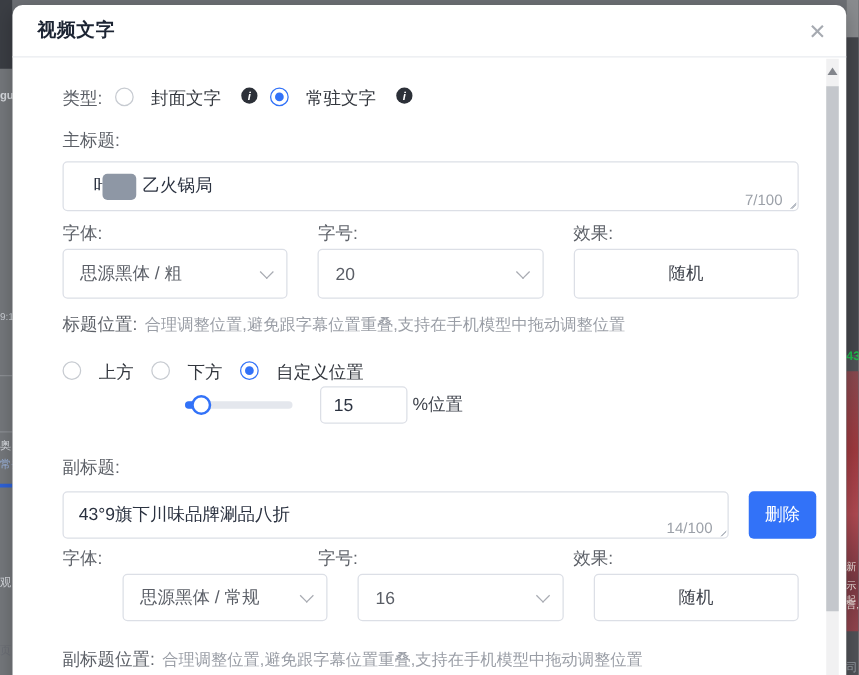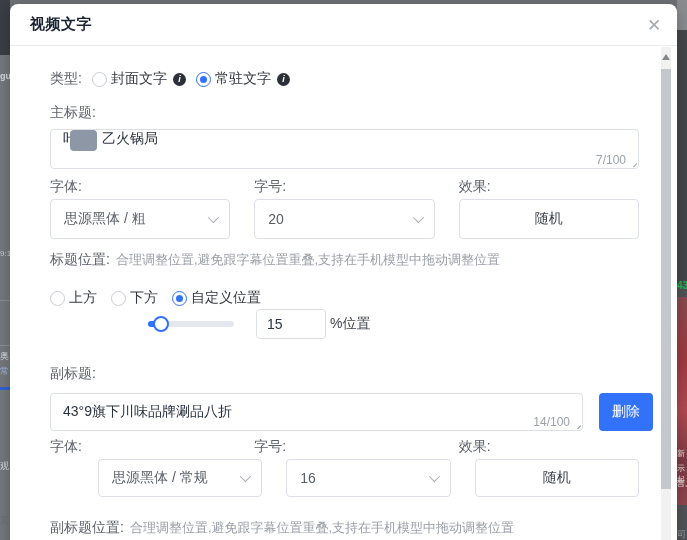--- a/index.html
+++ b/index.html
@@ -44,21 +44,21 @@
   }
 
   .modal-body { padding:0 38px 0 40px; position:relative; }
 
   .field-label { font-size:14px; color:#5d6168; }
   .hint-label-strong { font-size:14px; color:#5d6168; }
   .hint-text { font-size:13px; color:#9a9ea6; }
 
   
   .type-row { margin-top:24px; display:flex; align-items:center; gap:10px; height:18px; }
-  .radio-item { display:flex; align-items:center; gap:4px; cursor:pointer; }
+  .radio-item { display:flex; gap:14px; cursor:pointer; }
   .radio-off {
     width:15px; height:15px; border-radius:50%;
     border:1px solid #c7cbd1; background:#fff;
   }
   .radio-on {
     width:15px; height:15px; border-radius:50%;
     border:1.5px solid var(--accent); background:#fff;
     display:flex; align-items:center; justify-content:center;
   }
   .radio-on::after { content:""; width:7px; height:7px; border-radius:50%; background:var(--accent); }
@@ -69,21 +69,21 @@
     display:flex; align-items:center; justify-content:center; margin-left:2px;
   }
 
   
   .sec-label { margin-top:16px; height:18px; }
 
   
   .text-input {
     position:relative; margin-top:7px; height:40px;
     border:1px solid #dcdfe6; border-radius:4px; background:#fff;
-    display:flex; padding:0 12px;
+    display:flex; align-items:center; padding:0 24px;
     font-size:14px; color:#2b3240;
   }
   .masked-prefix { display:inline-block; width:7px; overflow:hidden; white-space:nowrap; }
   .redaction { display:inline-block; width:27px; height:21px; background:#8e97a5; border-radius:4px; margin:0 5px 0 0; }
   .char-counter {
     position:absolute; right:12px; bottom:1px; font-size:12px; color:#9ba0a8;
   }
   .resize-grip {
     position:absolute; right:1px; bottom:1px; width:8px; height:8px;
     background:linear-gradient(315deg, transparent 2px, #b9bec6 2px 3.5px, transparent 3.5px);

